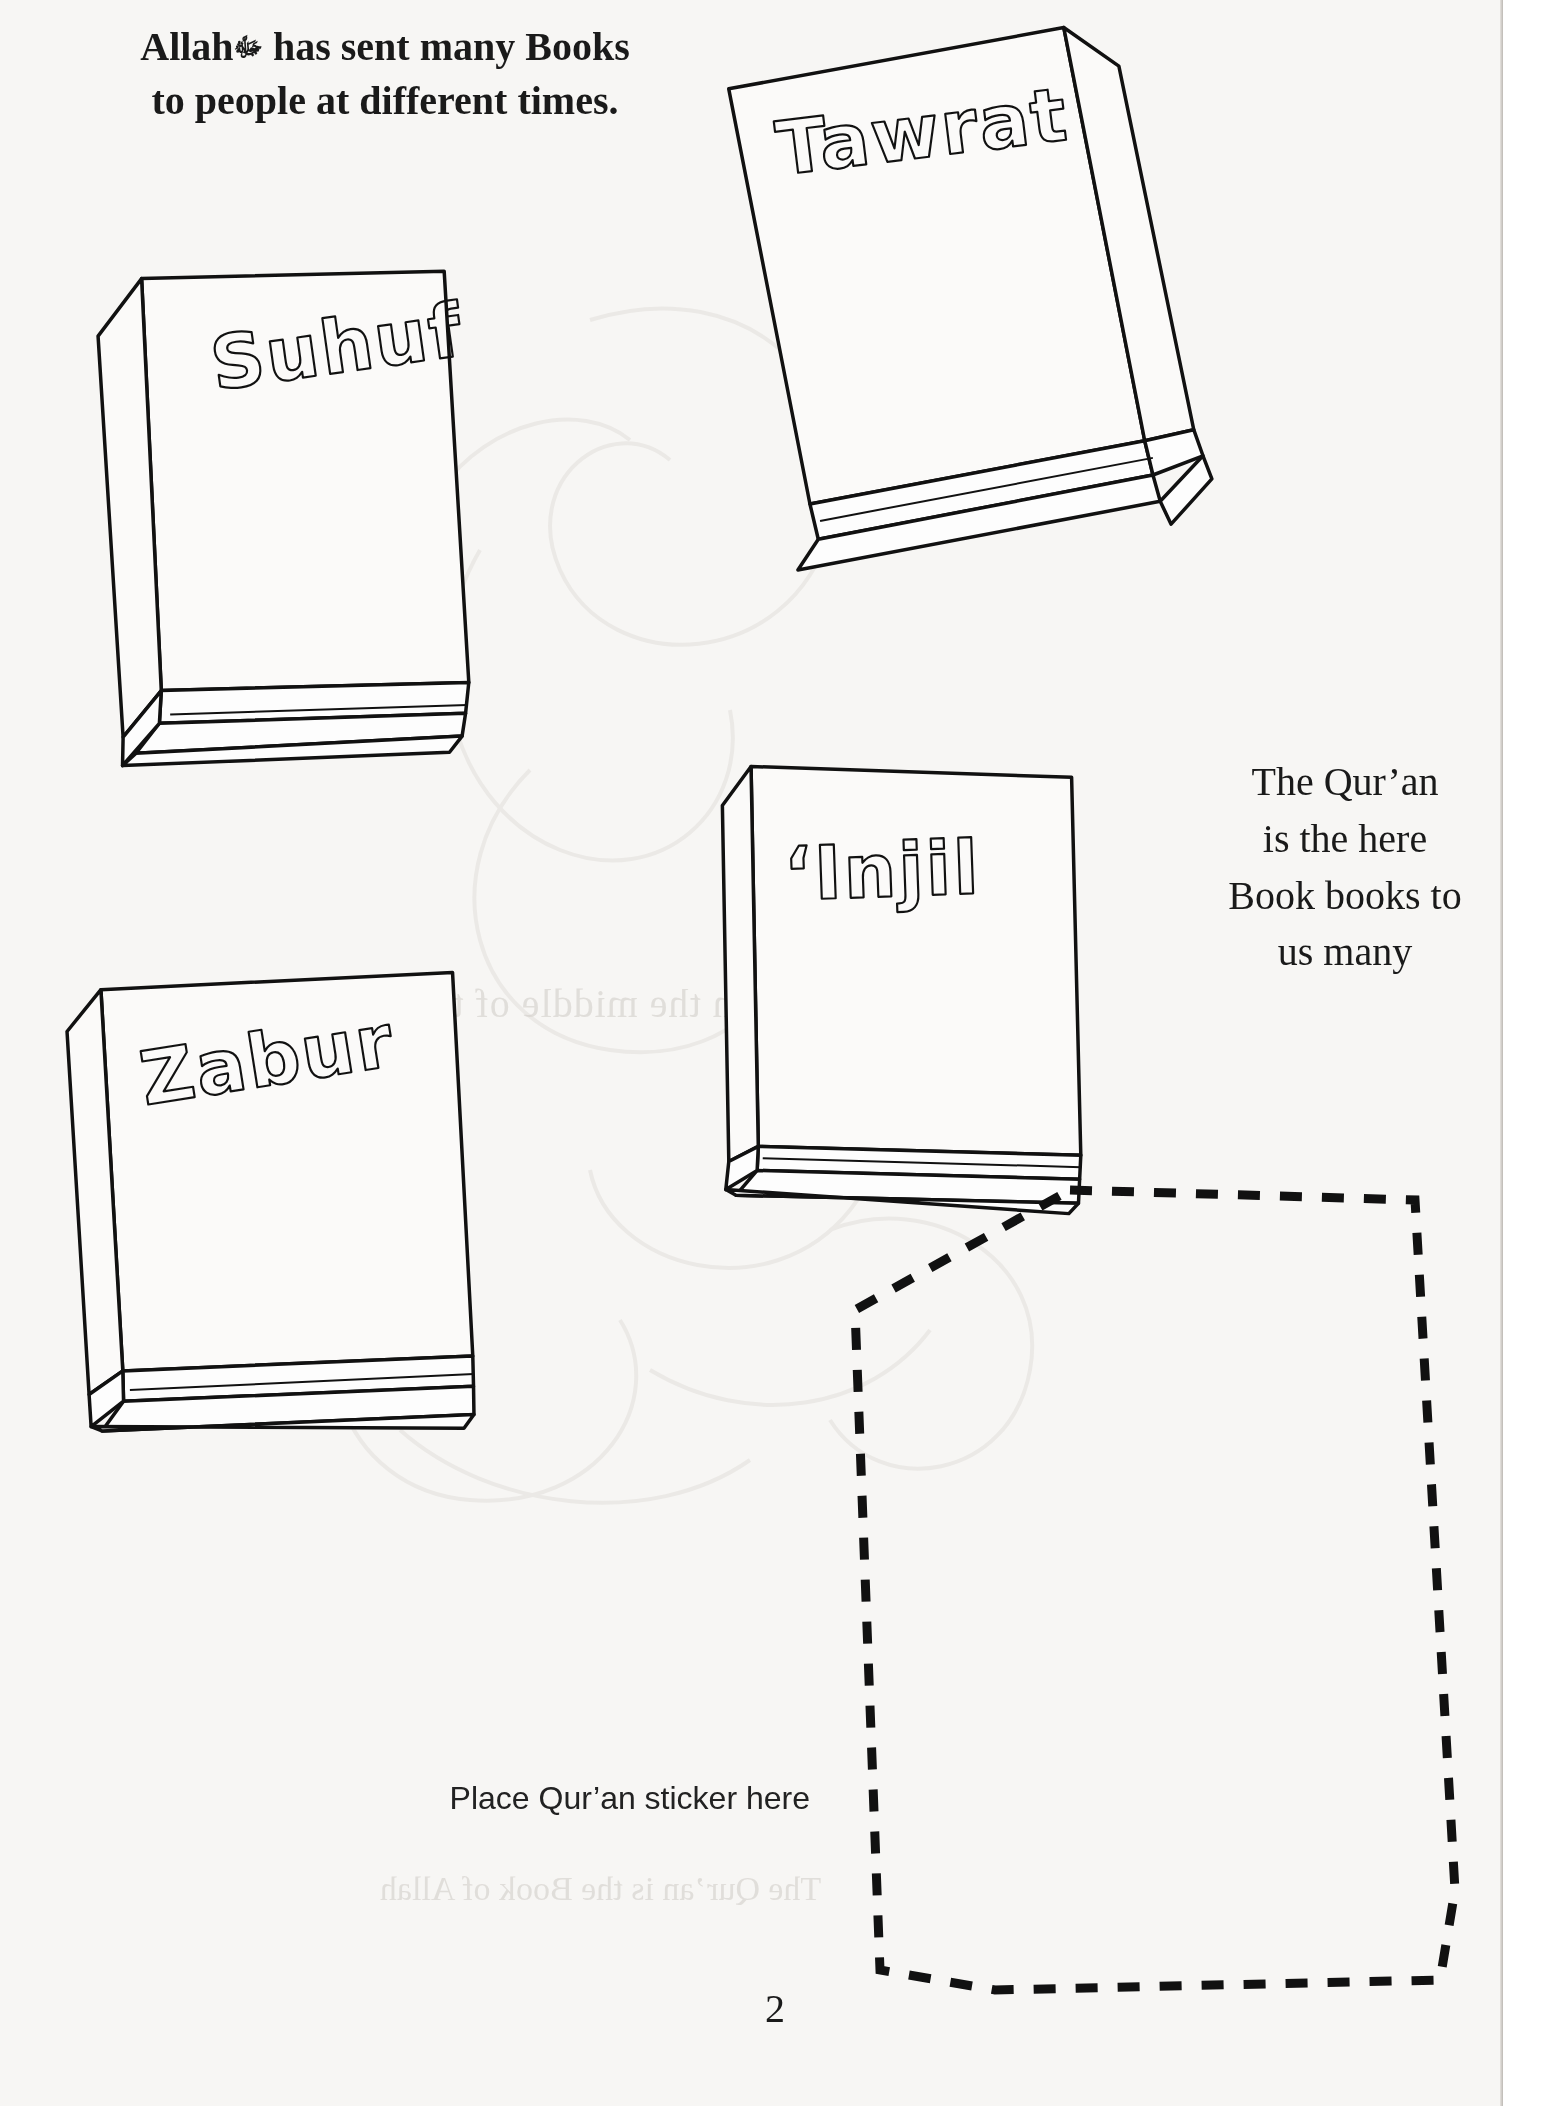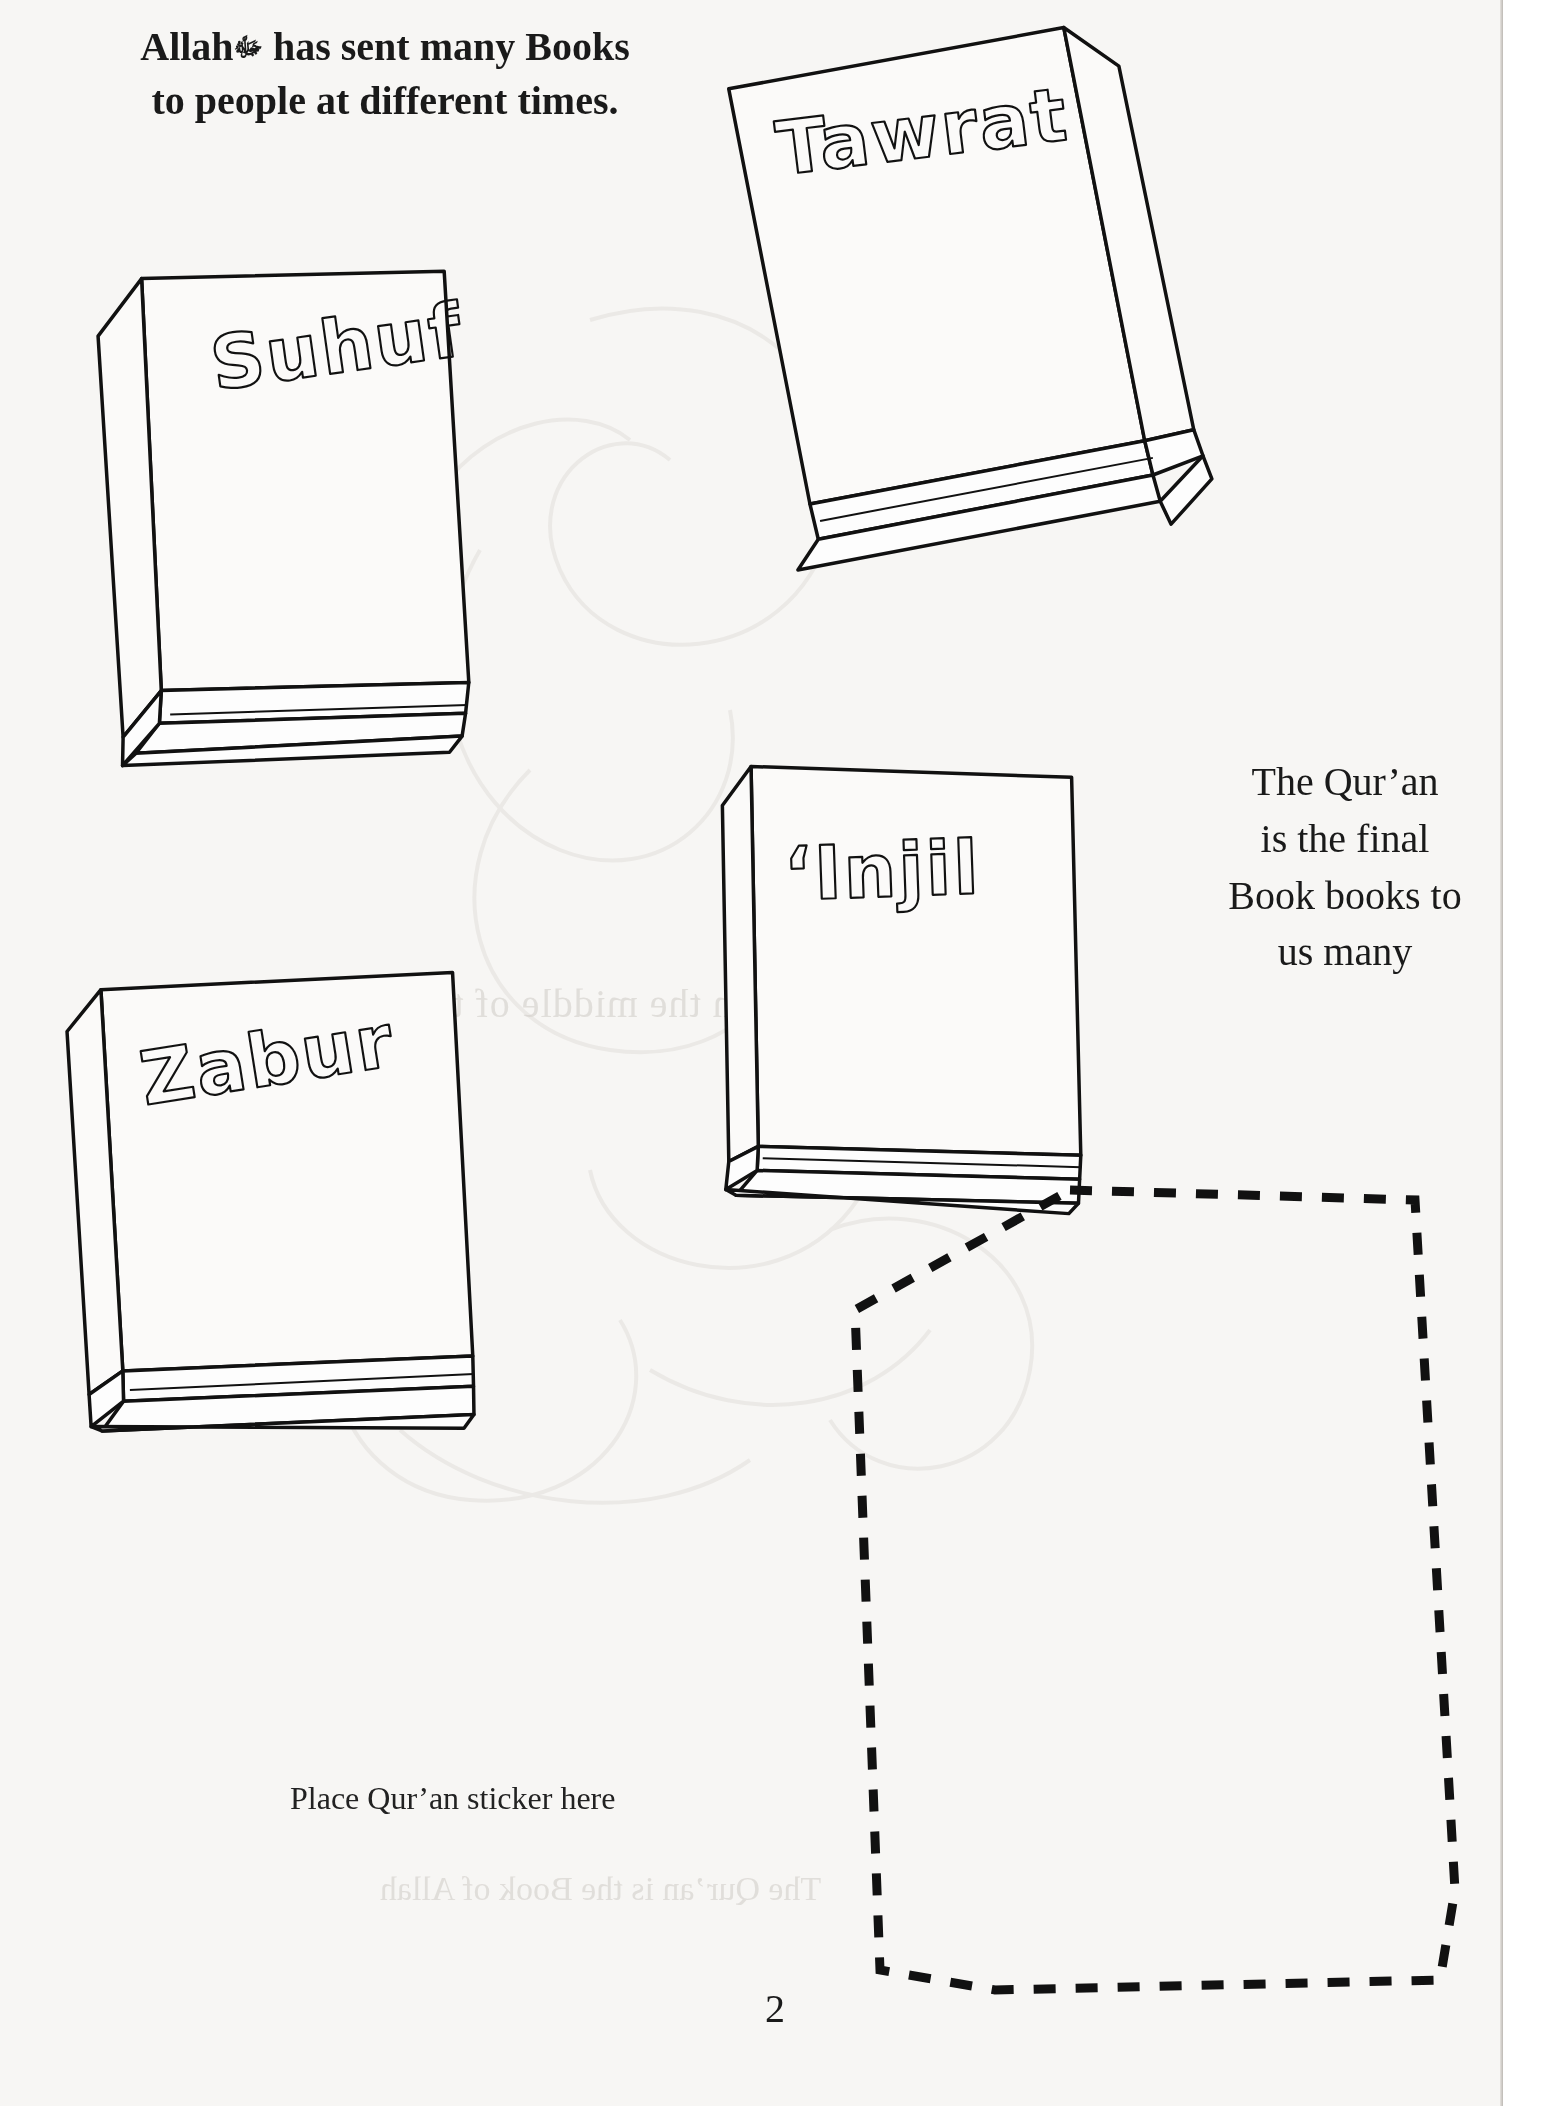--- a/index.html
+++ b/index.html
@@ -87,23 +87,23 @@
     font-family: "DejaVu Sans", sans-serif;
     font-size: 26px;
     vertical-align: 4px;
     letter-spacing: -1px;
   }
   #sticker-caption {
     position: absolute;
     left: 290px;
     top: 1780px;
     width: 520px;
-    font-family: Liberation Serif, serif;
+    font-family: Liberation Sans, sans-serif;
     font-size: 32px;
-    text-align: left;
+    text-align: right;
     color: #222;
   }
   #page-number {
     position: absolute;
     left: 730px;
     top: 1985px;
     width: 90px;
     text-align: center;
     font-size: 40px;
   }
@@ -162,21 +162,21 @@
   <div class="ghost ghost-line1">on the middle of the books</div>
   <div class="ghost ghost-line2">The Qur’an is the Book of Allah</div>
 
   <div id="intro-text" class="text-block">
     <span>Allah</span><span class="arabic-glyph">ﷻ</span><span> has sent many Books</span>
     <div>to people at different times.</div>
   </div>
 
   <div id="quran-text" class="text-block">
     <div>The Qur’an</div>
-    <div>is the final</div>
+    <div>is the here</div>
     <div>Book books to</div>
     <div>us many</div>
   </div>
 
   <div class="book" id="book-suhuf">
     <svg width="520" height="620" viewBox="0 0 520 620" fill="none" stroke="#111" stroke-width="3.5" stroke-linejoin="round">
       <g transform="rotate(-9 260 310)">
 
         <path d="M100 20 L400 60 L360 470 L55 430 Z" fill="#fbfaf9"></path>
 

